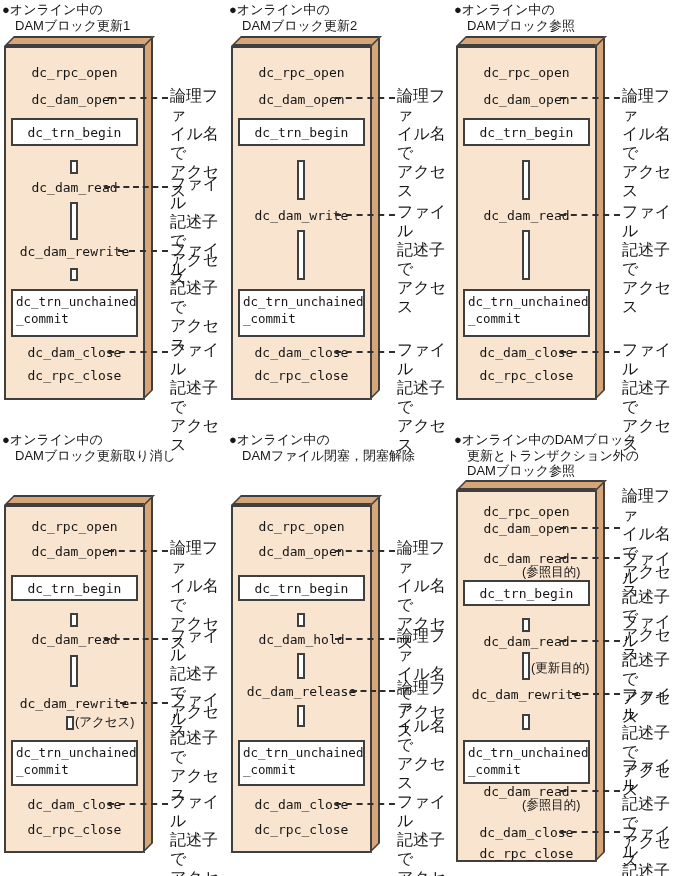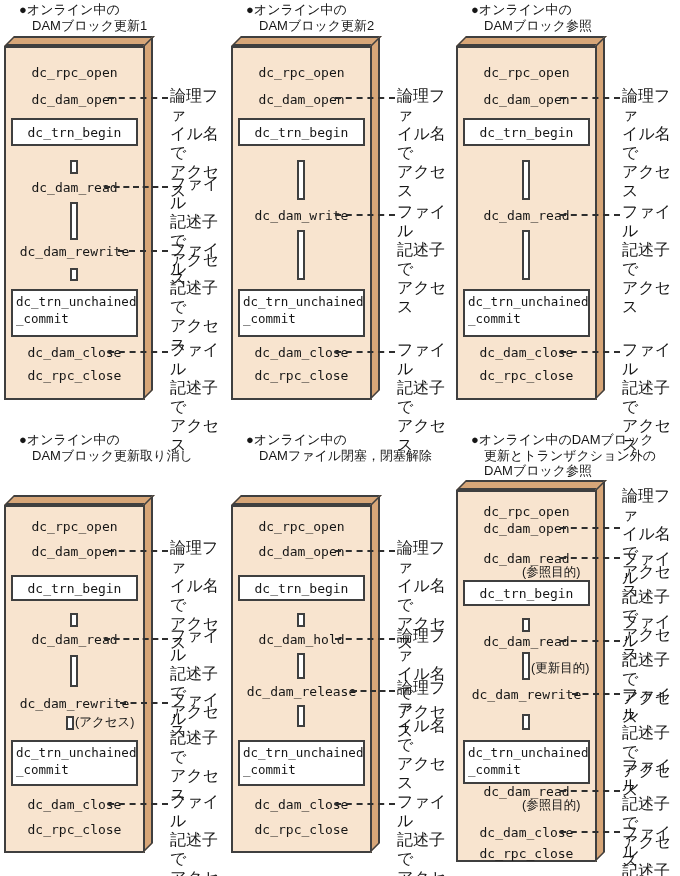--- a/index.html
+++ b/index.html
@@ -1,19 +1,19 @@
 <!DOCTYPE html>
 <html><head>
 <meta charset="utf-8">
 <style>
   html,body{margin:0;padding:0;background:#ffffff;}
   #page{position:relative;width:680px;height:876px;background:#ffffff;overflow:hidden;
         font-family:"Liberation Sans","DejaVu Sans",sans-serif;color:#161616;}
   .panel{position:absolute;width:228px;}
-  .ptitle{position:absolute;top:2px;left:19px;font-size:13px;line-height:15.5px;
+  .ptitle{position:absolute;top:2px;left:2px;font-size:13px;line-height:15.5px;
           white-space:pre-line;padding-left:13px;text-indent:-13px;font-weight:500;}
   .slab{position:absolute;background:#f8e4cf;border:2px solid #3f3f3f;box-sizing:border-box;z-index:1;}
   .slab::before{content:"";position:absolute;left:-2px;top:-12px;width:calc(100% + 4px);height:10px;
                 background:#d7a678;border:2px solid #3f3f3f;box-sizing:border-box;
                 transform:skewX(-45deg);transform-origin:0 100%;}
   .slab::after{content:"";position:absolute;left:100%;top:-2px;width:10px;height:calc(100% + 4px);
                background:#d7a678;border:2px solid #3f3f3f;box-sizing:border-box;
                transform:skewY(-45deg);transform-origin:0 0;}
   .step{position:absolute;left:0;width:100%;text-align:center;
         font-family:"DejaVu Sans Mono","Liberation Mono",monospace;font-size:13px;line-height:16px;}

